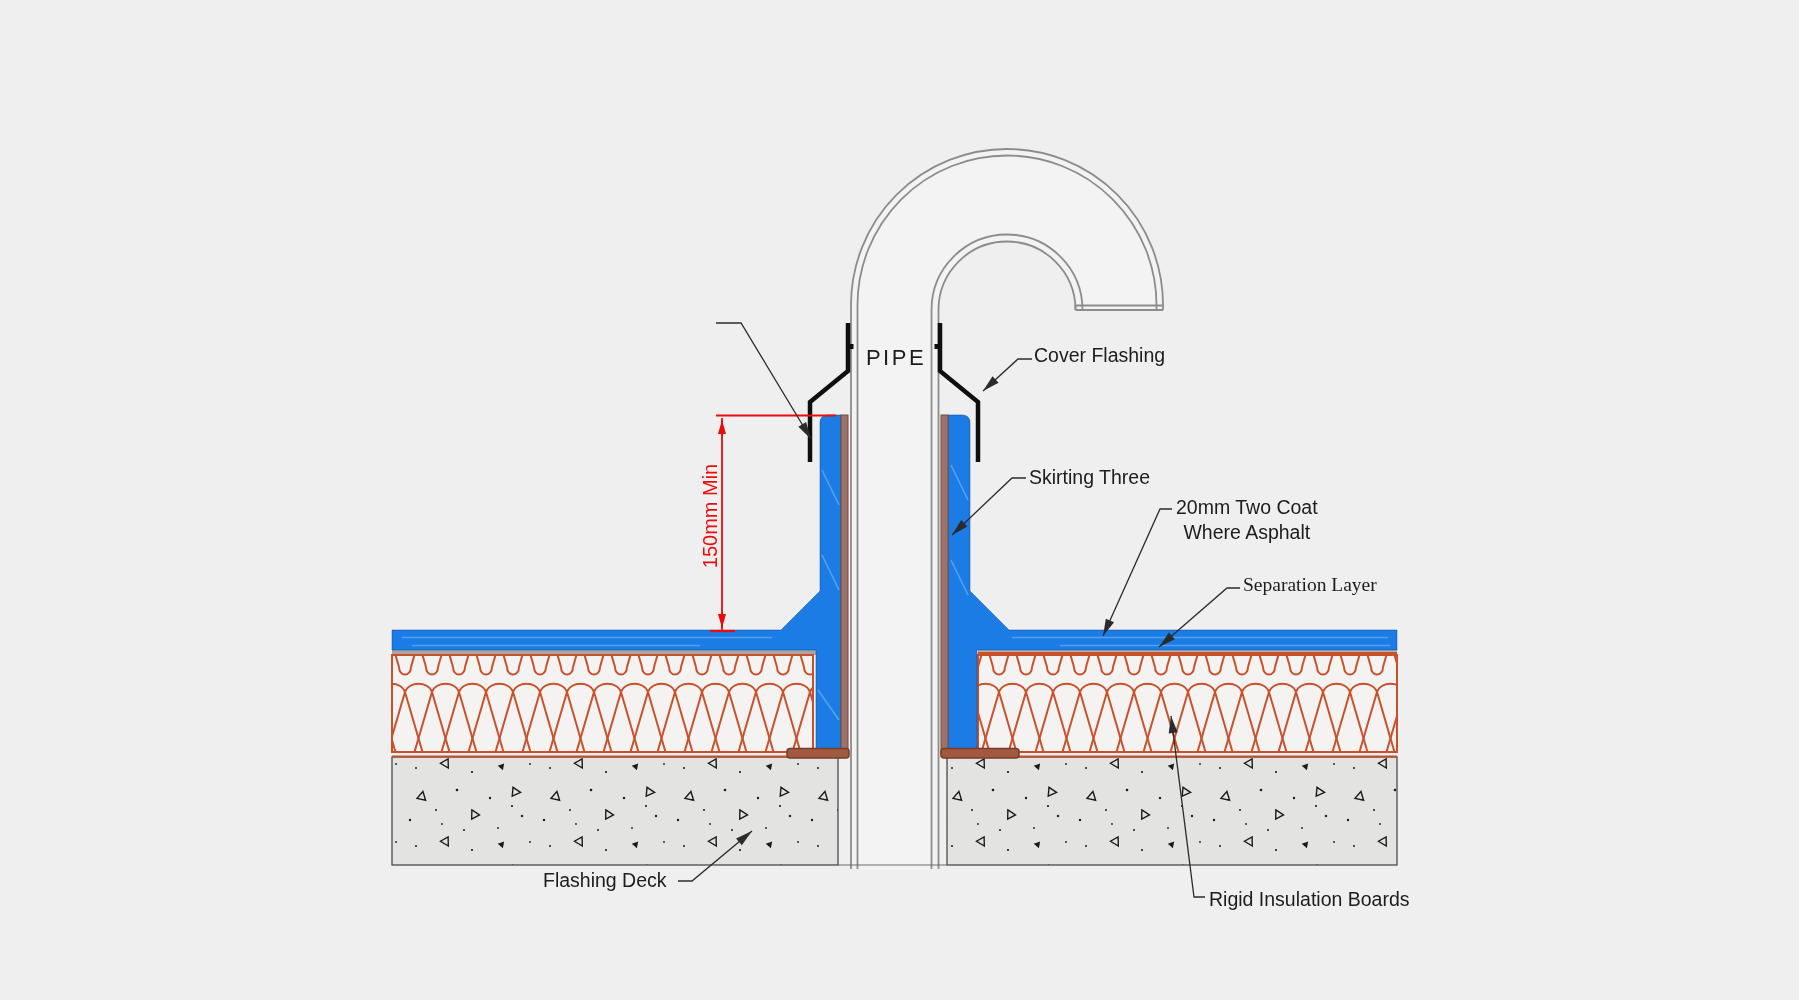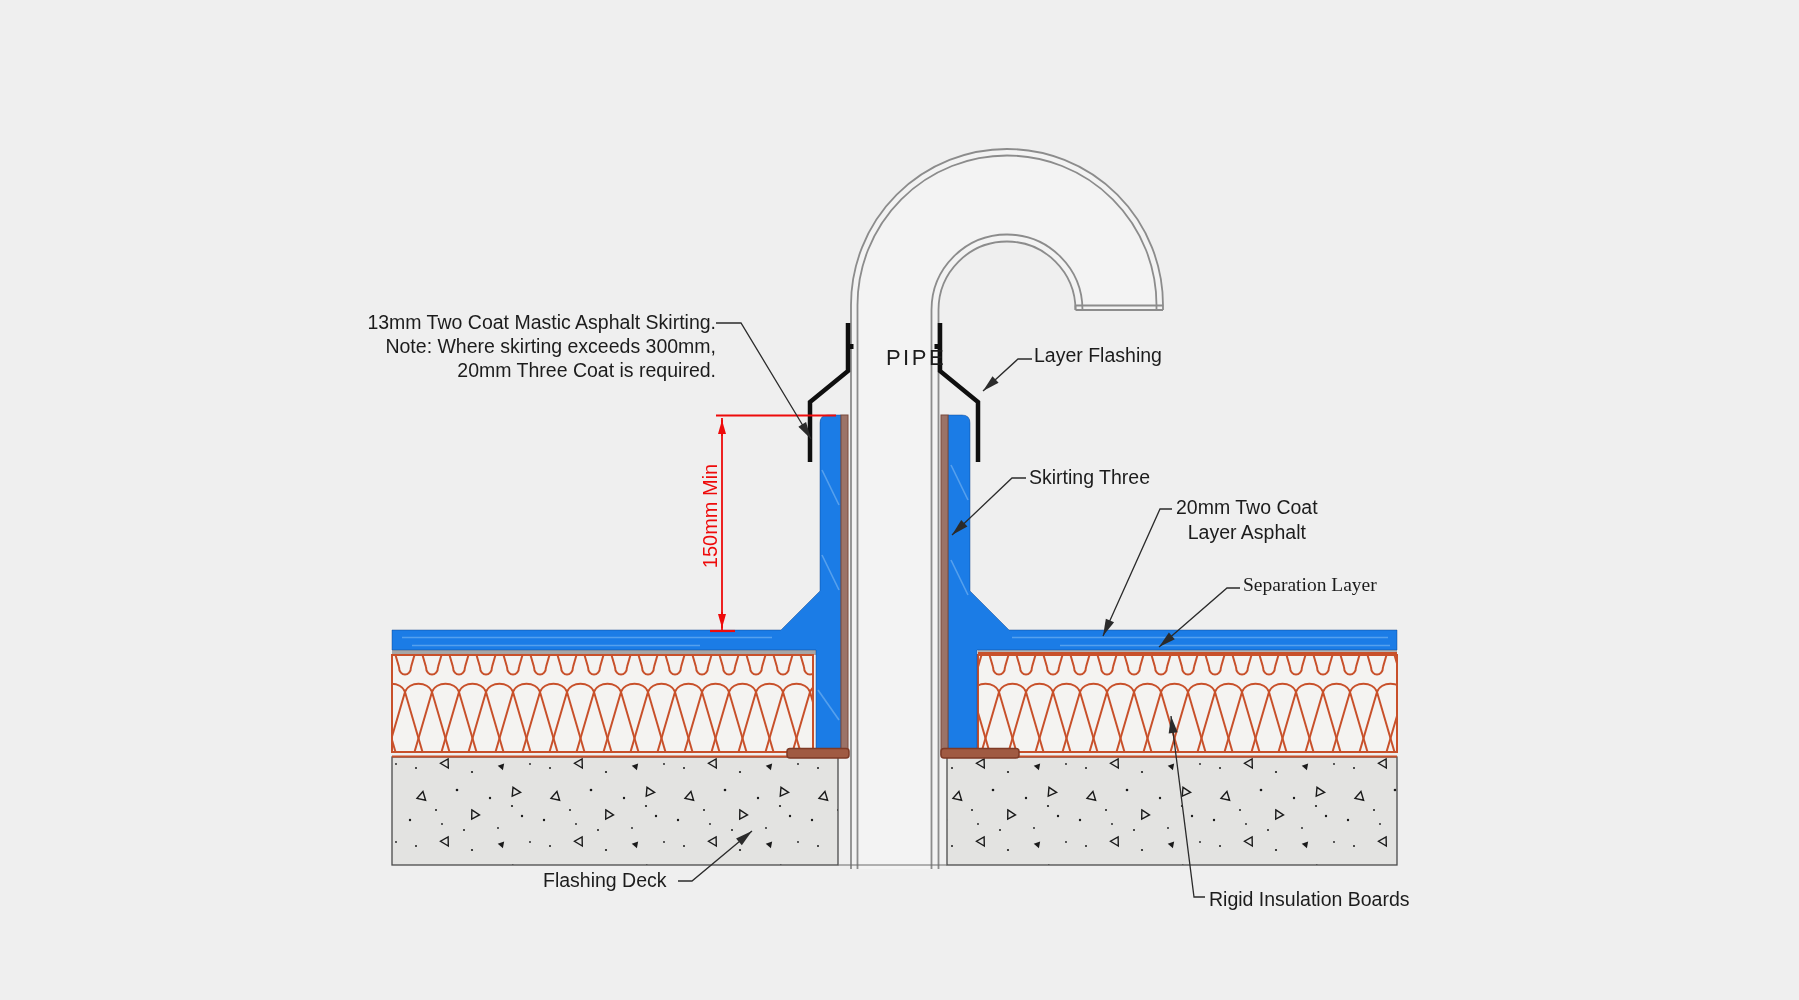--- a/index.html
+++ b/index.html
@@ -18,21 +18,21 @@
     line-height:25px;
     white-space:nowrap;
     color:var(--text-color,#1c1c1c);
   }
   .lbl.note{
     left:340px;top:310px;width:376px;
     text-align:right;line-height:24px;white-space:normal;
   }
   .lbl.pipe{
     left:846px;top:345px;width:100px;text-align:center;
-    font-size:22px;letter-spacing:2.5px;padding-left:20px;
+    font-size:22px;letter-spacing:2.5px;
   }
   .lbl.cover{left:1034px;top:343px;}
   .lbl.skirt{left:1029px;top:465px;}
   .lbl.mastic{left:1176px;top:495px;text-align:center;}
   .lbl.sep{left:1243px;top:572px;font-family:Liberation Serif, serif;}
   .lbl.conc{left:543px;top:868px;}
   .lbl.rigid{left:1209px;top:887px;}
   .lbl.dim{
     left:710px;top:516px;
     transform:translate(-50%,-50%) rotate(-90deg);
@@ -185,35 +185,30 @@
       <polyline points="716,323 741,323 811,439" marker-end="url(#arrB)"></polyline>
       <polyline points="1032,359 1018,359 983,391" marker-end="url(#arrB)"></polyline>
       <polyline points="1026,478 1012,478 952,535" marker-end="url(#arrB)"></polyline>
       <polyline points="1172,509 1160,509 1103,636" marker-end="url(#arrB)"></polyline>
       <polyline points="1240,588 1227,588 1159,647" marker-end="url(#arrB)"></polyline>
       <polyline points="678,881 692,881 752,831" marker-end="url(#arrB)"></polyline>
       <polyline points="1205,897 1194,897 1171,716" marker-end="url(#arrB)"></polyline>
     </g>
   </svg>
 
-  <div class="lbl note">
-    <div>13mm Two Coat Mastic Asphalt Skirting.</div>
-    <div>Note: Where skirting exceeds 300mm,</div>
-    <div>20mm Three Coat is required.</div>
-  </div>
 
   <div class="lbl pipe">PIPE</div>
 
-  <div class="lbl cover">Layer Flashing</div>
+  <div class="lbl cover">Cover Flashing</div>
 
   <div class="lbl skirt">Skirting Three</div>
 
   <div class="lbl mastic">
     <div>20mm Two Coat</div>
-    <div>Layer Asphalt</div>
+    <div>Where Asphalt</div>
   </div>
 
   <div class="lbl sep">Separation Layer</div>
 
   <div class="lbl conc">Flashing Deck</div>
 
   <div class="lbl rigid">Rigid Insulation Boards</div>
 
   <div class="lbl dim">150mm Min</div>
 </div>

